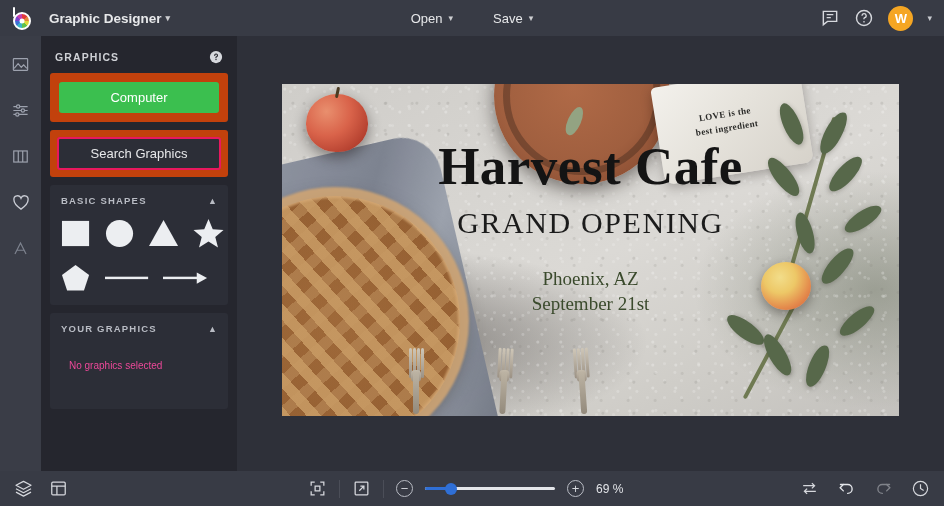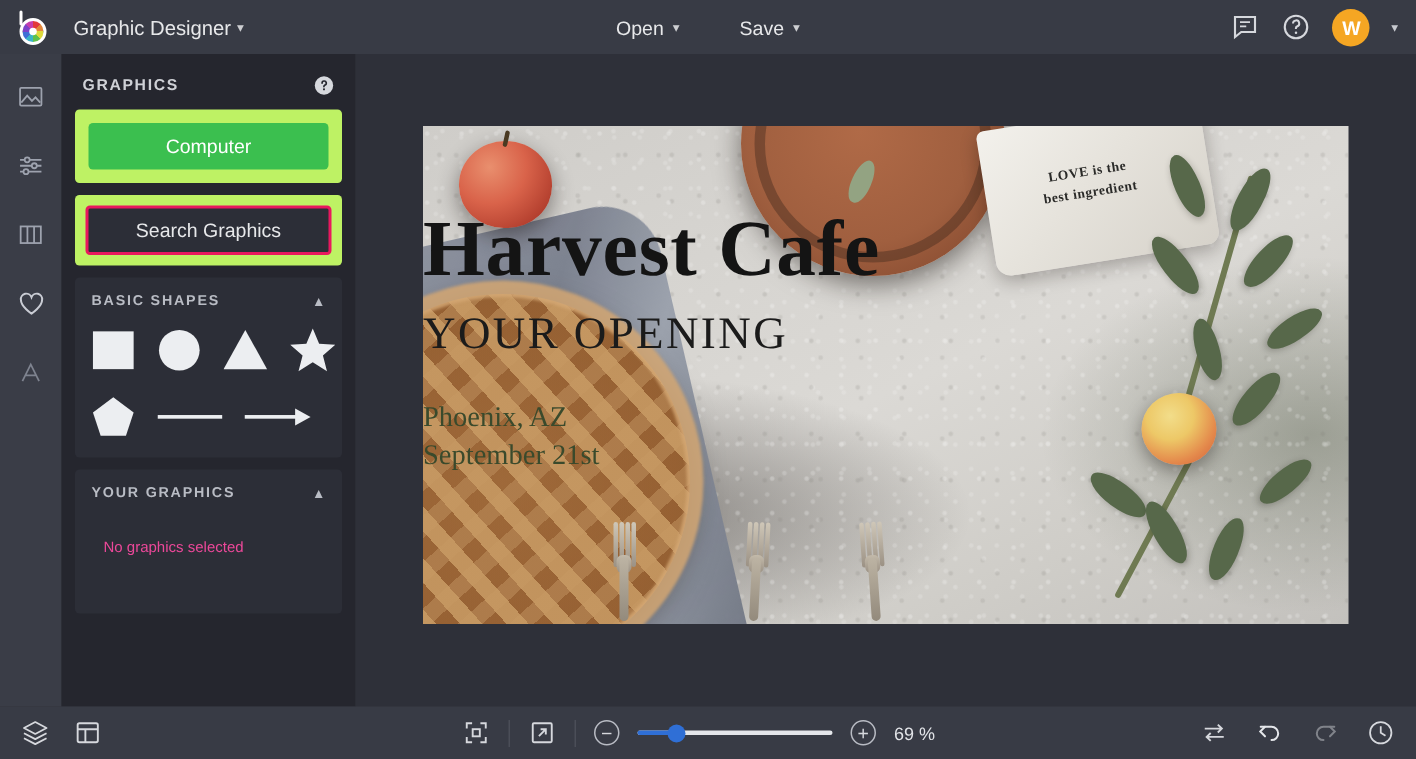--- a/index.html
+++ b/index.html
@@ -37,21 +37,21 @@
   .logo .wheel::after {
     content:""; position: absolute; left: 50%; top: 50%; width: 5px; height: 5px;
     transform: translate(-50%,-50%); border-radius: 50%; background: #ffffff;
   }
   .logo .stem {
     position: absolute; left: 4px; top: 0px; width: 2.5px; height: 10px;
     background: #ffffff; border-radius: 1px;
   }
   .app-title {
     color: #e7e8ea; font-size: 13.5px; padding: 5px 9px; border-radius: 3px;
-    display: flex; align-items: center; gap: 4px; cursor: pointer;
+    display: flex; align-items: center; gap: 4px; cursor: pointer; font-weight: bold;
   }
   .caret { font-size: 9px; opacity: .85; }
 
   .topbar-center {
     position: absolute; left: 0; right: 0; top: 0; height: 36px;
     display: flex; align-items: center; justify-content: center; gap: 18px;
     pointer-events: none;
   }
   .tb-btn {
     pointer-events: auto;
@@ -87,21 +87,21 @@
     display: flex; flex-direction: column;
   }
   .panel-head {
     display: flex; align-items: center; justify-content: space-between;
     padding: 14px 5px 9px 5px;
   }
   .panel-title { color: #cfd1d6; font-size: 10.5px; letter-spacing: 1.1px; font-weight: bold; }
   .help-dot { cursor: pointer; display: flex; }
 
   .card {
-    background: #bef264; border-radius: 3px; padding: 9px; margin-bottom: 8px;
+    background: #c2410c; border-radius: 3px; padding: 9px; margin-bottom: 8px;
   }
   .btn-green {
     width: 100%; background: #3bbf4f; color: #ffffff; border: none; border-radius: 3px;
     font-family: inherit; font-size: 13px; padding: 8px 0; cursor: pointer;
   }
   .btn-search {
     width: 100%; background: #2c2e37; color: #e7e8ea; border: 2px solid #e8185e;
     border-radius: 3px; font-family: inherit; font-size: 13px; padding: 7px 0; cursor: pointer;
   }
   .card-search { padding: 7px; }
@@ -225,21 +225,21 @@
   .fork .tine {
     position: absolute; top: 0; width: 2.6px; height: 30px;
     background: linear-gradient(180deg, #cfc7b8 0%, #9b9184 100%); border-radius: 2px;
   }
   .fork .head {
     position: absolute; top: 22px; left: 3px; width: 10px; height: 12px;
     background: linear-gradient(180deg, #c3baaa 0%, #9b9184 100%); border-radius: 4px;
   }
 
   
-  .ab-text { position: absolute; left: 0; right: 0; text-align: left; }
+  .ab-text { position: absolute; left: 0; right: 0; text-align: center; }
   .ab-title {
     top: 56px; font-family: "Liberation Serif", serif; font-weight: bold;
     font-size: 53px; color: #141414; letter-spacing: .5px; line-height: 1;
   }
   .ab-sub {
     top: 122px; font-family: "Liberation Serif", serif; font-size: 30px;
     color: #1b1b1b; letter-spacing: 1.6px;
   }
   .ab-loc {
     top: 182px; font-family: "Liberation Serif", serif; font-weight: normal;
@@ -498,21 +498,21 @@
         <div class="fork" style="left:292px; transform: rotate(-4deg);">
           <div class="tine" style="left:1px;"></div>
           <div class="tine" style="left:5px;"></div>
           <div class="tine" style="left:9px;"></div>
           <div class="tine" style="left:13px;"></div>
           <div class="head"></div>
           <div class="handle"></div>
         </div>
 
         <div class="ab-text ab-title">Harvest Cafe</div>
-        <div class="ab-text ab-sub">YOUR OPENING</div>
+        <div class="ab-text ab-sub">GRAND OPENING</div>
         <div class="ab-text ab-loc">
           <div>Phoenix, AZ</div>
           <div>September 21st</div>
         </div>
       </div>
     </div>
   </div>
 
   <div class="bottombar">
     <div class="bb-left">

